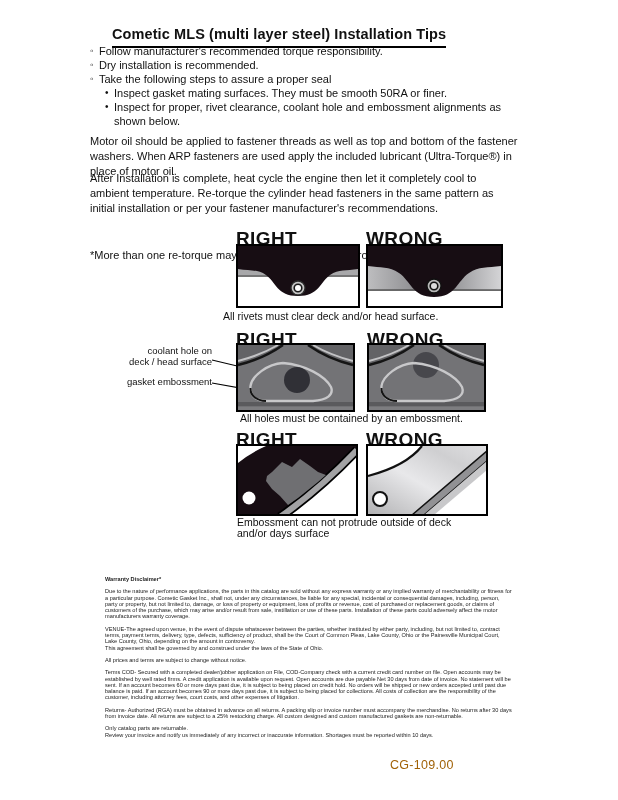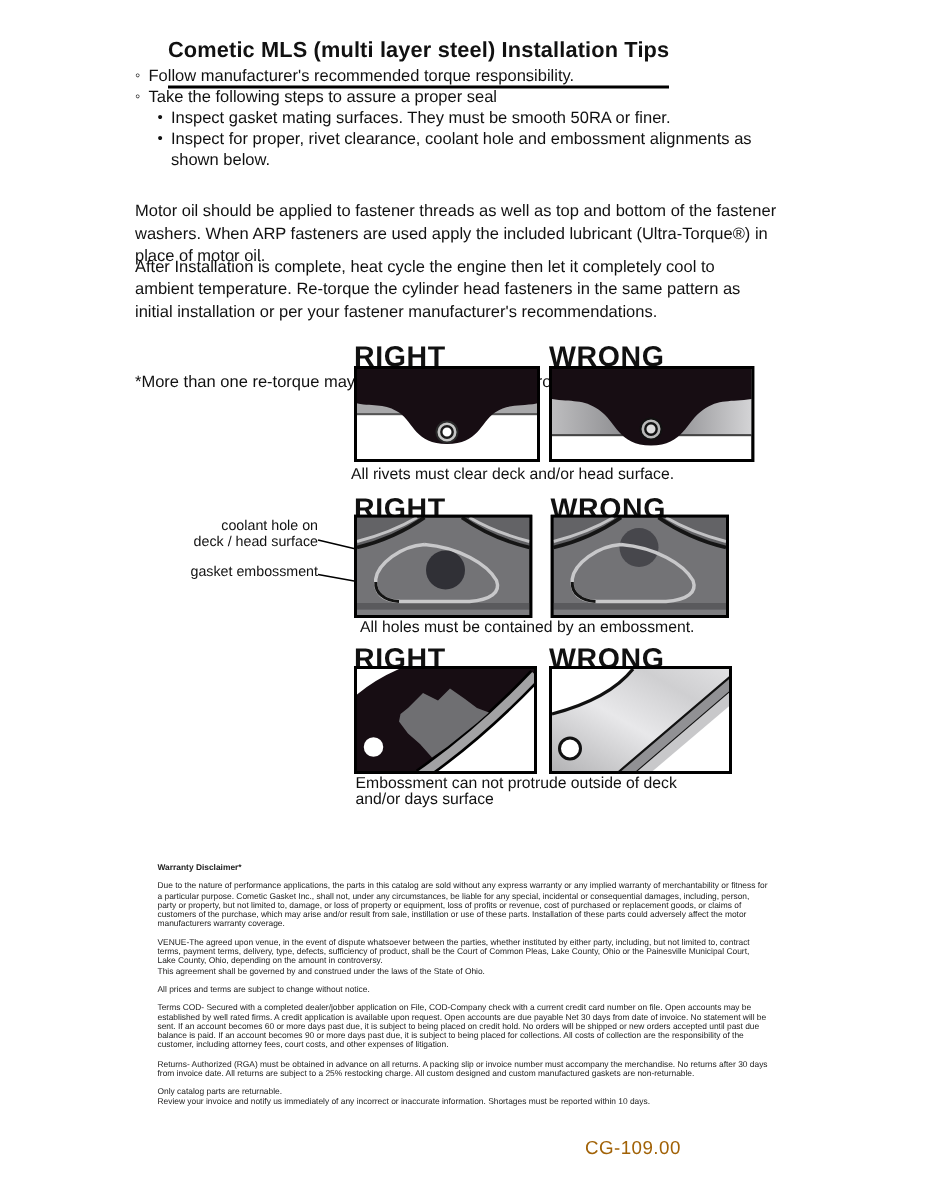--- a/index.html
+++ b/index.html
@@ -3,21 +3,21 @@
 <meta charset="utf-8">
 <style>
   html,body { margin:0; padding:0; background:#fff; }
   #page {
     position:relative; width:618px; height:800px; background:#ffffff;
     font-family:"Liberation Sans", sans-serif; color:#111; overflow:hidden;
   }
   .abs { position:absolute; }
   #title {
     left:112px; top:26px; font-size:14.5px; font-weight:bold;
-    border-bottom:2px solid #000; padding-bottom:15px; letter-spacing:0.1px;
+    border-bottom:2px solid #000; padding-bottom:4px; letter-spacing:0.1px;
   }
   #bullets { left:90px; top:44px; font-size:11px; line-height:14px; width:440px; }
   .b1 { position:relative; padding-left:9px; }
   .b1::before { content:"\25E6"; position:absolute; left:0; top:0; font-size:10px; }
   .b2 { position:relative; padding-left:9px; margin-left:15px; }
   .b2::before { content:"\2022"; position:absolute; left:0; top:0; font-size:10px; }
   #diesel-heading { left:90px; top:116px; font-size:12.5px; font-weight:bold; }
   .para { left:90px; width:428px; font-size:11px; line-height:15px; }
   #diesel-para1 { top:134px; }
   #diesel-para2 { top:171px; }
@@ -34,20 +34,21 @@
 </style>
 </head>
 <body>
 
 <div id="page">
 
   <div id="title" class="abs">Cometic MLS (multi layer steel) Installation Tips</div>
 
   <div id="bullets" class="abs">
     <div class="b1">Follow manufacturer's recommended torque responsibility.</div>
+    <div class="b1">Dry installation is recommended.</div>
     <div class="b1">Take the following steps to assure a proper seal</div>
     <div class="b2">Inspect gasket mating surfaces.  They must be smooth 50RA or finer.</div>
     <div class="b2">Inspect for proper, rivet clearance, coolant hole and embossment alignments as shown below.</div>
   </div>
 
   <div id="diesel-para1" class="abs para">Motor oil should be applied to fastener threads as well as top and bottom of the fastener washers. When ARP fasteners are used apply the included lubricant (Ultra-Torque®) in place of motor oil.</div>
   <div id="diesel-para2" class="abs para">After Installation is complete, heat cycle the engine then let it completely cool to ambient temperature. Re-torque the cylinder head fasteners in the same pattern as initial installation or per your fastener manufacturer's recommendations.</div>
   <div id="diesel-note" class="abs para">*More than one re-torque may be required to achieve proper fastener stretch*</div>
 
   <div class="abs dlabel" style="left:236px; top:228px; width:124px;">RIGHT</div>
@@ -74,21 +75,21 @@
     </defs>
     <rect x="1" y="1" width="135" height="62" fill="#ffffff" stroke="#000" stroke-width="2"></rect>
     <rect x="2" y="22" width="133" height="24" fill="url(#deckg)"></rect>
     <rect x="2" y="45.4" width="133" height="1.4" fill="#444"></rect>
     <path d="M2,2 H135 V22 C121,24 113,22 103,29 C91,37 90,53 68,53 C46,53 45,37 33,29 C23,22 15,24 2,22 Z" fill="#170d13"></path>
     <circle cx="68" cy="42" r="7" fill="#b8b8b8" stroke="#111" stroke-width="1.3"></circle>
     <circle cx="68" cy="42" r="3.8" fill="#dcdcdc" stroke="#111" stroke-width="1.6"></circle>
     <rect x="1" y="1" width="135" height="62" fill="none" stroke="#000" stroke-width="2"></rect>
   </svg>
 
-  <div class="abs dcaption" style="left:234px; top:311px;">All rivets must clear deck and/or head surface.</div>
+  <div class="abs dcaption" style="left:223px; top:311px;">All rivets must clear deck and/or head surface.</div>
 
   <div class="abs dlabel" style="left:236px; top:329px; width:119px;">RIGHT</div>
   <div class="abs dlabel" style="left:367px; top:329px; width:119px;">WRONG</div>
 
   <div class="abs side-label" style="left:100px; top:346px; width:112px;">
     <div>coolant hole on</div>
     <div>deck / head surface</div>
   </div>
   <div class="abs side-label" style="left:88px; top:377px; width:124px;">gasket embossment</div>
 

